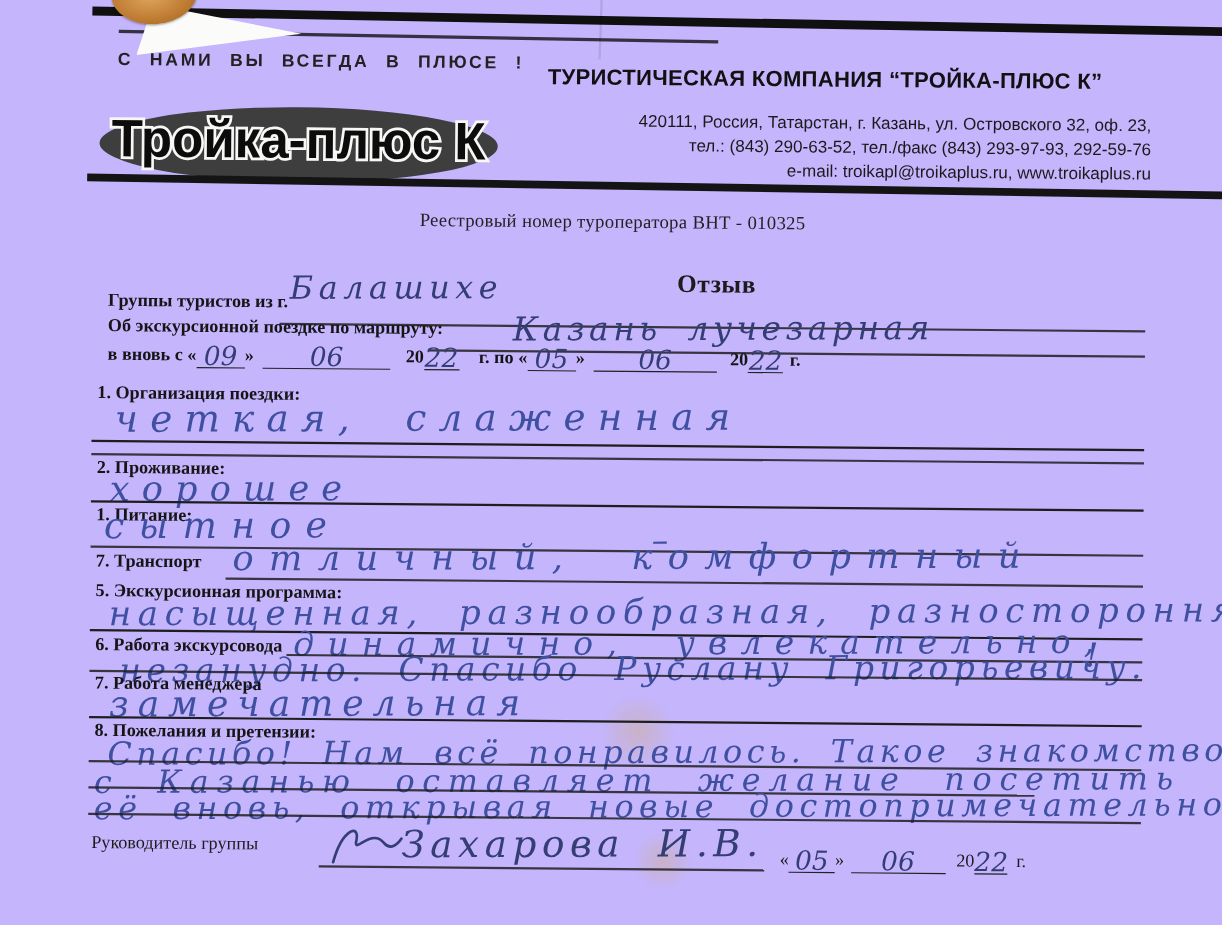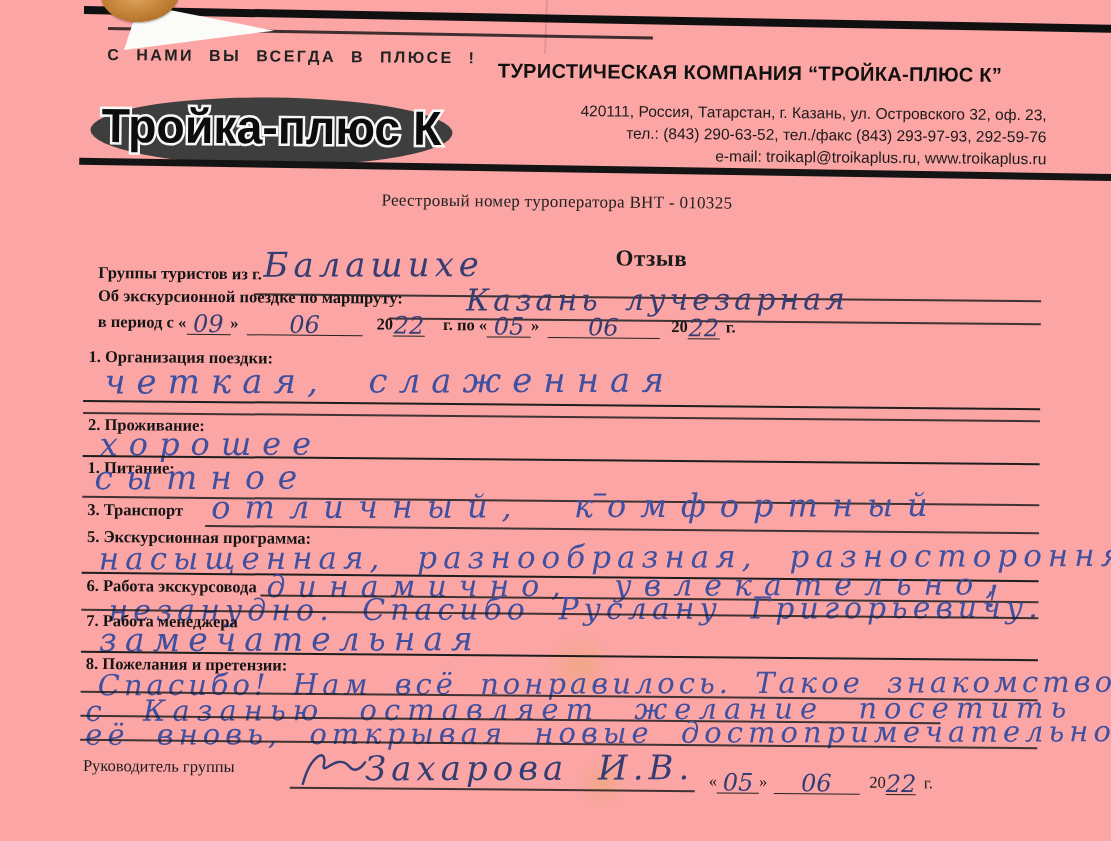--- a/index.html
+++ b/index.html
@@ -1,16 +1,16 @@
 <!DOCTYPE html>
 <html><head>
 <meta charset="utf-8">
 <style>
   html,body{margin:0;padding:0;background:#eceae6;}
-  .page{position:relative;width:1111px;height:841px;margin:0 auto;background:#fca5a5;overflow:hidden;
+  .page{position:relative;width:1111px;height:841px;margin:0 auto;background:#c4b5fd;overflow:hidden;
         font-family:"Liberation Serif",serif;color:#1c1c1c;}
   .abs{position:absolute;}
   
   .scanbar{position:absolute;background:#101010;transform-origin:left center;}
   .wedge{position:absolute;background:#fbfbf9;}
   .sticker{position:absolute;background:radial-gradient(ellipse at 45% 20%,#dda45c 0%,#c07d33 55%,#9c6222 100%);
            border-radius:0 0 45px 45px / 0 0 32px 32px;box-shadow:0 1px 2px rgba(0,0,0,.35);}
   .fold{position:absolute;background:rgba(0,0,0,.10);}
   .stain{position:absolute;border-radius:50%;background:radial-gradient(circle,rgba(214,170,60,.28),rgba(214,170,60,0) 70%);}
   
@@ -69,29 +69,29 @@
       <div>e-mail: troikapl@troikaplus.ru, www.troikaplus.ru</div>
     </div>
 
     <div class="divider" style="left:77px;top:162px;width:1038px;height:6.5px;transform:rotate(.4deg);"></div>
 
     <div class="registry" style="left:255px;top:192px;width:600px;">Реестровый номер туроператора ВНТ - 010325</div>
 
     <div class="title" style="left:585px;top:245px;width:130px;text-align:center;">Отзыв</div>
 
     <div class="lbl" style="left:97px;top:267px;">Группы туристов из г.</div>
-    <div class="hw ink-d" style="left:262px;top:246px;font-size:34px;letter-spacing:5px;">Балашихе</div>
+    <div class="hw ink-d" style="left:262px;top:246px;font-size:29px;letter-spacing:5px;">Балашихе</div>
     <div class="rule thin" style="left:253px;top:296px;width:787px;"></div>
 
     <div class="lbl" style="left:97px;top:290px;">Об экскурсионной поездке по маршруту:</div>
     <div class="hw ink-d" style="left:465px;top:281px;font-size:30px;letter-spacing:4px;word-spacing:10px;">Казань лучезарная</div>
     <div class="rule thin" style="left:388px;top:319px;width:652px;"></div>
 
     <div class="inline-row" style="left:97px;top:316px;">
-      <span class="plbl">в период с «</span>
+      <span class="plbl">в вновь с «</span>
       <span class="hwi blank" style="width:44px;">09</span>
       <span class="plbl">»</span>
       <span class="hwi blank" style="width:116px;margin-left:8px;">06</span>
       <span class="plbl" style="margin-left:14px;">20</span>
       <span class="hwi blank" style="width:32px;">22</span>
       <span class="plbl" style="margin-left:18px;">г. по «</span>
       <span class="hwi blank" style="width:44px;">05</span>
       <span class="plbl">»</span>
       <span class="hwi blank" style="width:112px;margin-left:8px;">06</span>
       <span class="plbl" style="margin-left:12px;">20</span>
@@ -106,21 +106,21 @@
 
     <div class="lbl" style="left:88px;top:419px;">2. Проживание:</div>
     <div class="hw" style="left:100px;top:428px;font-size:32px;letter-spacing:11px;">хорошее</div>
     <div class="rule" style="left:83px;top:459px;width:957px;"></div>
 
     <div class="lbl" style="left:88px;top:462px;">1. Питание:</div>
     <div class="hw" style="left:95px;top:461px;font-size:33px;letter-spacing:13px;">сытное</div>
     <div class="hw" style="left:593px;top:474px;font-size:30px;">–</div>
     <div class="rule thin" style="left:83px;top:500px;width:957px;"></div>
 
-    <div class="lbl" style="left:88px;top:504px;">3. Транспорт</div>
+    <div class="lbl" style="left:88px;top:504px;">7. Транспорт</div>
     <div class="hw" style="left:212px;top:487px;font-size:32px;letter-spacing:14px;word-spacing:24px;">отличный, комфортный</div>
     <div class="rule thin" style="left:206px;top:528px;width:834px;"></div>
 
     <div class="lbl" style="left:88px;top:531px;">5. Экскурсионная программа:</div>
     <div class="hw" style="left:100px;top:538px;font-size:31px;letter-spacing:6px;word-spacing:16px;">насыщенная, разнообразная, разносторонняя</div>
     <div class="rule" style="left:83px;top:576px;width:957px;"></div>
 
     <div class="lbl" style="left:88px;top:580px;">6. Работа экскурсовода</div>
     <div class="hw" style="left:268px;top:567px;font-size:30px;letter-spacing:12px;word-spacing:20px;">динамично, увлекательно,</div>
     <div class="hw" style="left:988px;top:575px;font-size:30px;">!</div>

